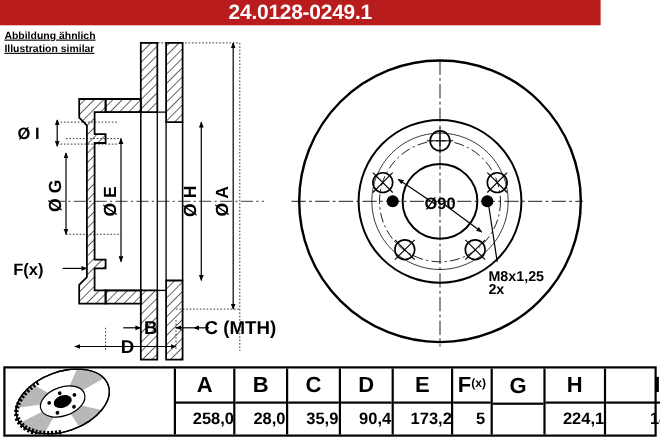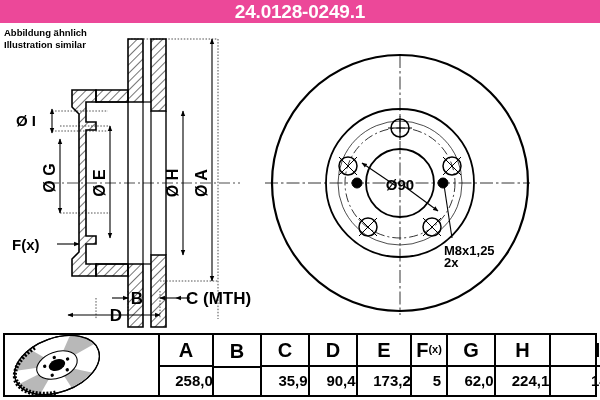--- a/index.html
+++ b/index.html
@@ -18,22 +18,22 @@
   #root {
     position: absolute;
     left: 0; top: 0;
     width: 600px; height: 400px;
   }
 
   
   .banner {
     position: absolute;
     left: 0; top: 0;
-    width: 600px; height: 23px;
-    background: #ec4899;
+    width: 546px; height: 23px;
+    background: #b91c1c;
     display: flex;
     align-items: center;
     justify-content: center;
     gap: 16px;
   }
   .banner-text {
     color: #ffffff;
     font-size: 19px;
     font-weight: bold;
     letter-spacing: -0.2px;
@@ -42,20 +42,21 @@
   }
 
   
   .note {
     position: absolute;
     left: 4px; top: 27px;
     font-size: 9.5px;
     font-weight: bold;
     line-height: 11.5px;
     white-space: nowrap;
+    text-decoration: underline;
   }
 
   
   .drawing {
     position: absolute;
     left: 0; top: 23px;
     width: 600px; height: 308px;
   }
 
   
@@ -345,20 +346,21 @@
       </svg>
     </div>
 
     <div class="cols">
       <div class="col c-A">
         <div class="hd">A</div>
         <div class="vl">258,0</div>
       </div>
       <div class="col c-B">
         <div class="hd">B</div>
+        <div class="vl">28,0</div>
       </div>
       <div class="col c-C">
         <div class="hd">C</div>
         <div class="vl">35,9</div>
       </div>
       <div class="col c-D">
         <div class="hd">D</div>
         <div class="vl">90,4</div>
       </div>
       <div class="col c-E">
@@ -367,21 +369,20 @@
       </div>
       <div class="col c-F">
         <div class="hd">
             <span>F</span>
             <span class="sub">(x)</span>
           </div>
         <div class="vl">5</div>
       </div>
       <div class="col c-G">
         <div class="hd">G</div>
-        <div class="vl">62,0</div>
       </div>
       <div class="col c-H">
         <div class="hd">H</div>
         <div class="vl">224,1</div>
       </div>
       <div class="col c-I">
         <div class="hd">I</div>
         <div class="vl">14,5</div>
       </div>
     </div>

